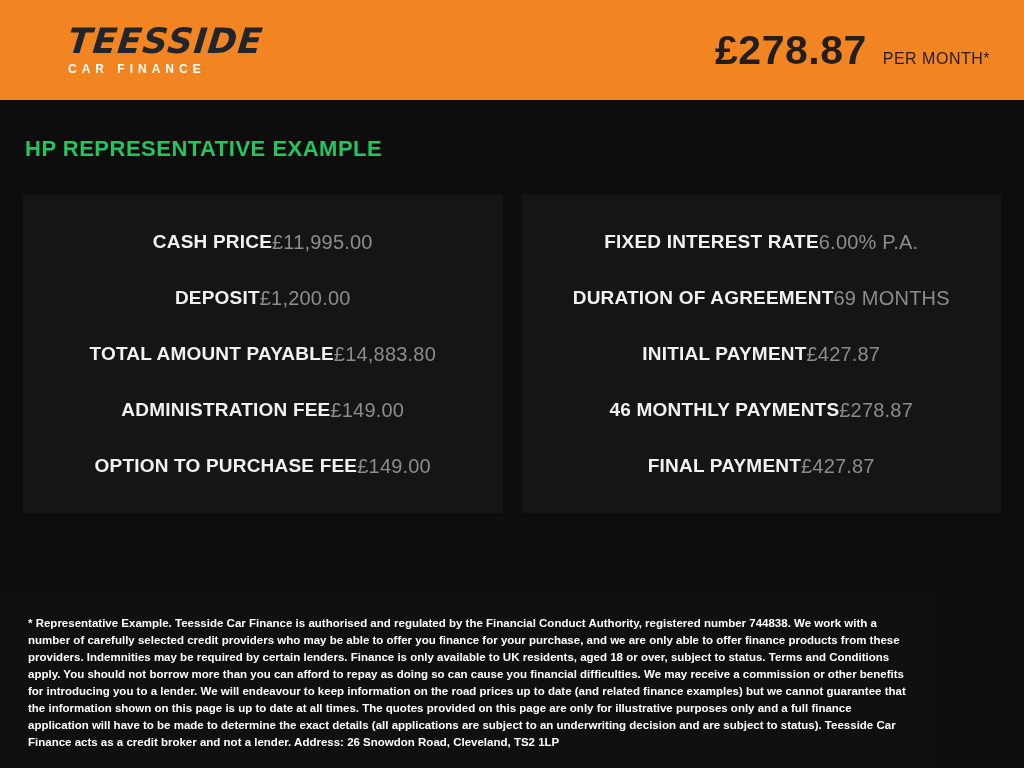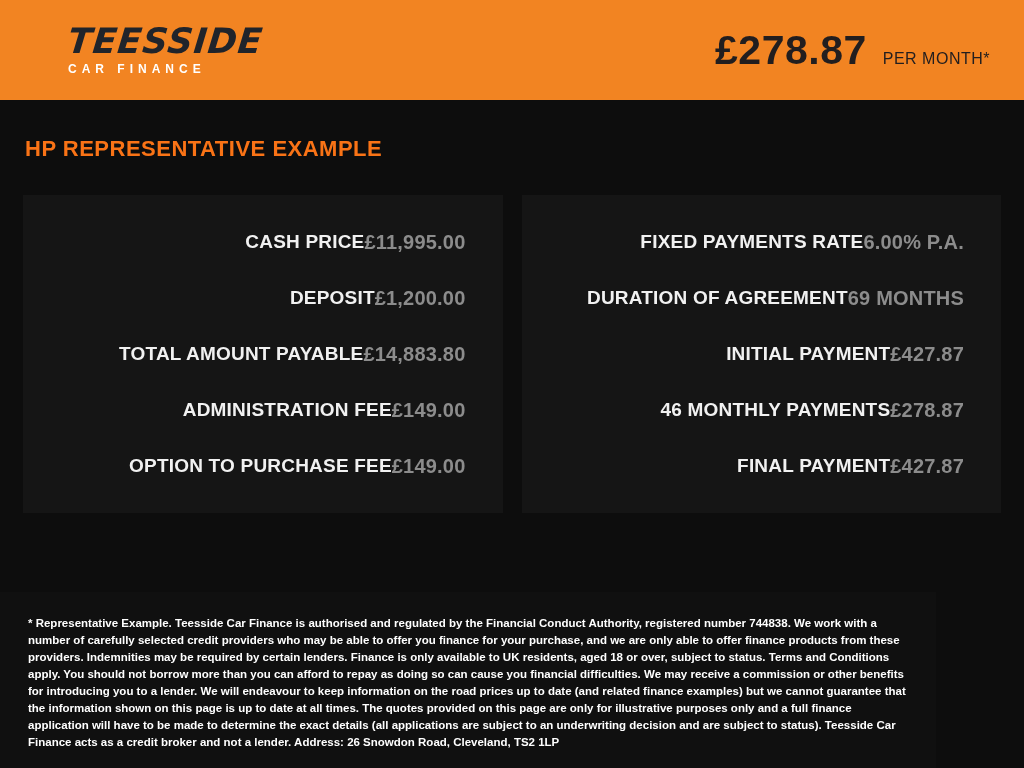--- a/index.html
+++ b/index.html
@@ -54,52 +54,52 @@
     font-size: 16px;
     font-weight: normal;
     color: #221E1F;
     letter-spacing: 0.5px;
   }
 
   
   .main { padding: 0 23px; }
   .page-title {
     margin: 36px 0 0 2px;
-    color: #f97316;
+    color: #22c55e;
     font-size: 22px;
     font-weight: bold;
     letter-spacing: 0.5px;
   }
   .panels {
     display: flex;
     gap: 19px;
     margin-top: 33px;
   }
   .panel {
     width: 481px;
     background: #151515;
     padding: 19px 37px;
   }
   .row {
     height: 56px;
     display: flex;
     align-items: center;
-    justify-content: flex-end;
+    justify-content: center;
   }
   .row-label {
     color: #F1F1F1;
     font-size: 19px;
     font-weight: bold;
     letter-spacing: 0.2px;
     white-space: nowrap;
   }
   .row-value {
     color: #8C8C8C;
     font-size: 20px;
-    font-weight: bold;
+    font-weight: normal;
     letter-spacing: 0.2px;
     white-space: nowrap;
   }
 
   
   .footer {
     position: absolute;
     left: 0; top: 592px;
     width: 936px; height: 176px;
     background: #101010;
@@ -150,21 +150,21 @@
         <span class="row-value">£149.00</span>
       </div>
       <div class="row">
         <span class="row-label">OPTION TO PURCHASE FEE</span>
         <span class="row-value">£149.00</span>
       </div>
     </div>
 
     <div class="panel">
       <div class="row">
-        <span class="row-label">FIXED PAYMENTS RATE</span>
+        <span class="row-label">FIXED INTEREST RATE</span>
         <span class="row-value">6.00% P.A.</span>
       </div>
       <div class="row">
         <span class="row-label">DURATION OF AGREEMENT</span>
         <span class="row-value">69 MONTHS</span>
       </div>
       <div class="row">
         <span class="row-label">INITIAL PAYMENT</span>
         <span class="row-value">£427.87</span>
       </div>

